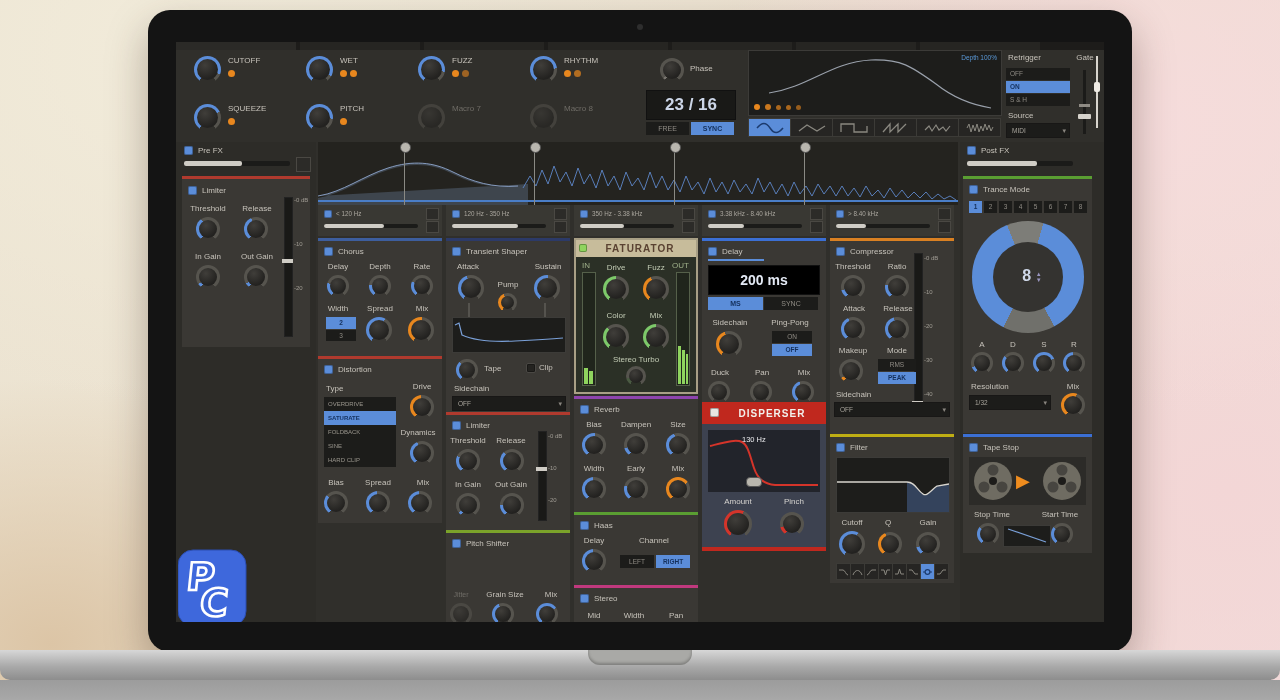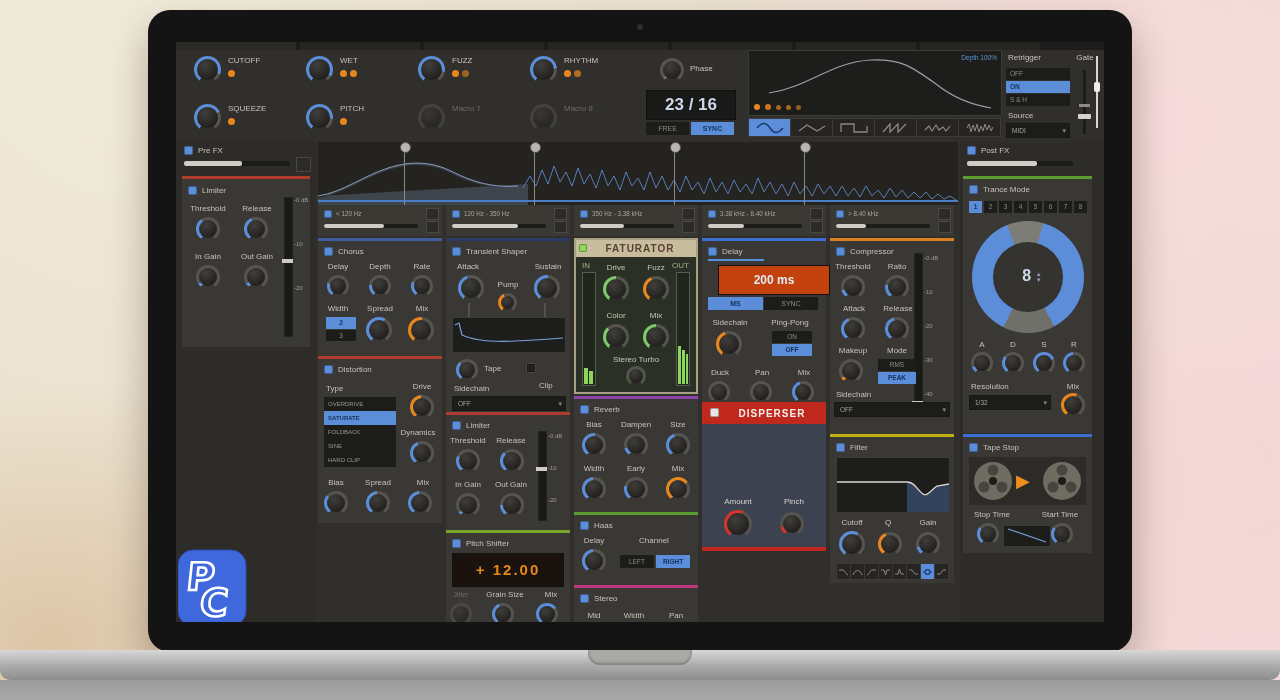--- a/index.html
+++ b/index.html
@@ -325,21 +325,21 @@
     <div class="abs" style="left:22px;top:62px;width:2px;height:14px;background:#55534e"></div>
     <div class="abs" style="left:98px;top:62px;width:2px;height:14px;background:#55534e"></div>
     <div class="abs" style="left:6px;top:76px;width:112px;height:34px;background:#1d1d1b;border:1px solid #3c3b38">
       <svg width="112" height="34">
           <path d="M2,7 L6,5 L9,17 C22,23 42,24 62,23 C86,22 100,21 110,20" stroke="#7aa0d8" stroke-width="1.2" fill="none"></path>
         </svg>
     </div>
     <div class="kn" style="left:10px;top:118px;--s:22px;--a:100deg"></div>
     <div class="lbl" style="left:38px;top:124px">Tape</div>
     <div class="cb off" style="left:80px;top:122px"></div>
-    <div class="lbl" style="left:93px;top:141px">Clip</div>
+    <div class="lbl" style="left:93px;top:123px">Clip</div>
     <div class="lbl" style="left:8px;top:144px">Sidechain</div>
     <div class="dd" style="left:6px;top:155px;width:102px;height:13px">
       <span>OFF</span>
       <span class="ar">▾</span>
     </div>
   </div>
 
   <div class="mod" style="left:270px;top:370px;width:124px;height:116px;border-top-color:#b03a2e">
     <div class="cb" style="left:6px;top:6px"></div>
     <div class="lbl" style="left:20px;top:7px">Limiter</div>
@@ -354,21 +354,20 @@
     <div class="meter" style="left:92px;top:16px;width:7px;height:88px"></div>
     <div class="abs" style="left:90px;top:52px;width:11px;height:4px;background:#cfccc5"></div>
     <div class="mlab" style="left:102px;top:18px">-0 dB</div>
     <div class="mlab" style="left:102px;top:50px">-10</div>
     <div class="mlab" style="left:102px;top:82px">-20</div>
   </div>
 
   <div class="mod" style="left:270px;top:488px;width:124px;height:92px;border-top-color:#7ba32a">
     <div class="cb" style="left:6px;top:6px"></div>
     <div class="lbl" style="left:20px;top:7px">Pitch Shifter</div>
-    <div class="disp" style="left:6px;top:20px;width:110px;height:32px;line-height:32px;font-size:15px;color:#e8871e;letter-spacing:2px;background:#1a130d">+ 12.00</div>
     <div class="lbl c dim" style="left:0;top:58px;width:30px;font-size:7px">Jitter</div>
     <div class="lbl c" style="left:30px;top:58px;width:58px">Grain Size</div>
     <div class="lbl c" style="left:88px;top:58px;width:34px">Mix</div>
     <div class="kn" style="left:4px;top:70px;--s:22px;--ac:#55534e;--a:5deg;opacity:.6"></div>
     <div class="kn" style="left:46px;top:70px;--s:22px;--a:120deg"></div>
     <div class="kn" style="left:90px;top:70px;--s:22px;--a:200deg"></div>
   </div>
 
   <div class="abs" style="left:398px;top:196px;width:124px;height:156px;background:#2b3026;border:2px solid #a89f85;box-sizing:border-box">
     <div class="abs" style="left:0;top:0;width:120px;height:17px;background:#c7bc9b">
@@ -430,40 +429,47 @@
     <div class="lbl" style="left:20px;top:7px">Stereo</div>
     <div class="lbl c" style="left:4px;top:24px;width:32px">Mid</div>
     <div class="lbl c" style="left:38px;top:24px;width:44px">Width</div>
     <div class="lbl c" style="left:86px;top:24px;width:32px">Pan</div>
   </div>
 
   <div class="mod" style="left:526px;top:196px;width:124px;height:162px;border-top-color:#3b6fd4">
     <div class="cb" style="left:6px;top:6px"></div>
     <div class="lbl" style="left:20px;top:7px">Delay</div>
     <div class="abs" style="left:6px;top:18px;width:56px;height:2px;background:#5b8dd9"></div>
-    <div class="disp" style="left:16px;top:24px;width:110px;height:28px;line-height:28px;font-size:12px;color:#e3e9f4;background:#c2410c">200 ms</div>
+    <div class="disp" style="left:6px;top:24px;width:110px;height:28px;line-height:28px;font-size:14px;color:#e3e9f4;background:#000000">200 ms</div>
     <div class="opt sel" style="left:6px;top:56px;width:55px;height:13px;line-height:13px;font-size:7px">MS</div>
     <div class="opt" style="left:62px;top:56px;width:54px;height:13px;line-height:13px;font-size:7px">SYNC</div>
     <div class="lbl c" style="left:2px;top:78px;width:52px">Sidechain</div>
     <div class="lbl c" style="left:58px;top:78px;width:60px">Ping-Pong</div>
     <div class="kn" style="left:14px;top:90px;--s:26px;--ac:#e8871e;--a:125deg"></div>
     <div class="opt" style="left:70px;top:90px;width:40px;height:12px;line-height:12px">ON</div>
     <div class="opt sel" style="left:70px;top:103px;width:40px;height:12px;line-height:12px">OFF</div>
     <div class="lbl c" style="left:0;top:128px;width:36px">Duck</div>
     <div class="lbl c" style="left:40px;top:128px;width:40px">Pan</div>
     <div class="lbl c" style="left:84px;top:128px;width:36px">Mix</div>
     <div class="kn" style="left:6px;top:140px;--s:22px;--ac:#55534e;--a:20deg"></div>
     <div class="kn" style="left:48px;top:140px;--s:22px;--ac:#55534e;--a:40deg"></div>
     <div class="kn" style="left:90px;top:140px;--s:22px;--a:125deg"></div>
   </div>
 
   <div class="abs" style="left:526px;top:360px;width:124px;height:145px;background:#3d4250;border-bottom:4px solid #c0281e">
     <div class="abs" style="left:0;top:0;width:124px;height:22px;background:#c0281e">
       <div class="cb" style="left:8px;top:6px;background:#e8e6e2;width:9px;height:9px"></div>
       <div class="lbl c" style="left:22px;top:6px;width:96px;color:#f2f0ec;font-weight:bold;font-size:10px;letter-spacing:1px">DISPERSER</div>
+    </div>
+    <div class="abs" style="left:6px;top:28px;width:112px;height:62px;background:#22242b">
+      <svg width="112" height="62" style="position:absolute;left:0;top:0">
+        <path d="M2,16 C18,12 28,9 34,12 C40,15 42,26 46,38 C50,50 57,54 67,55 L110,55" stroke="#d4342a" stroke-width="2" fill="none"></path>
+      </svg>
+      <div class="lbl" style="left:34px;top:6px;color:#e9e9ec;font-size:7.5px">130 Hz</div>
+      <div class="abs" style="left:38px;top:47px;width:14px;height:8px;background:#b9b6ae;border-radius:4px;border:1px solid #555"></div>
     </div>
     <div class="lbl c" style="left:10px;top:96px;width:52px;color:#d4d2ce">Amount</div>
     <div class="lbl c" style="left:70px;top:96px;width:44px;color:#d4d2ce">Pinch</div>
     <div class="kn" style="left:22px;top:108px;--s:28px;--ac:#d4342a;--a:170deg"></div>
     <div class="kn" style="left:78px;top:110px;--s:24px;--ac:#d4342a;--a:40deg"></div>
   </div>
 
   <div class="mod" style="left:654px;top:196px;width:124px;height:194px;border-top-color:#d98022">
     <div class="cb" style="left:6px;top:6px"></div>
     <div class="lbl" style="left:20px;top:7px">Compressor</div>

